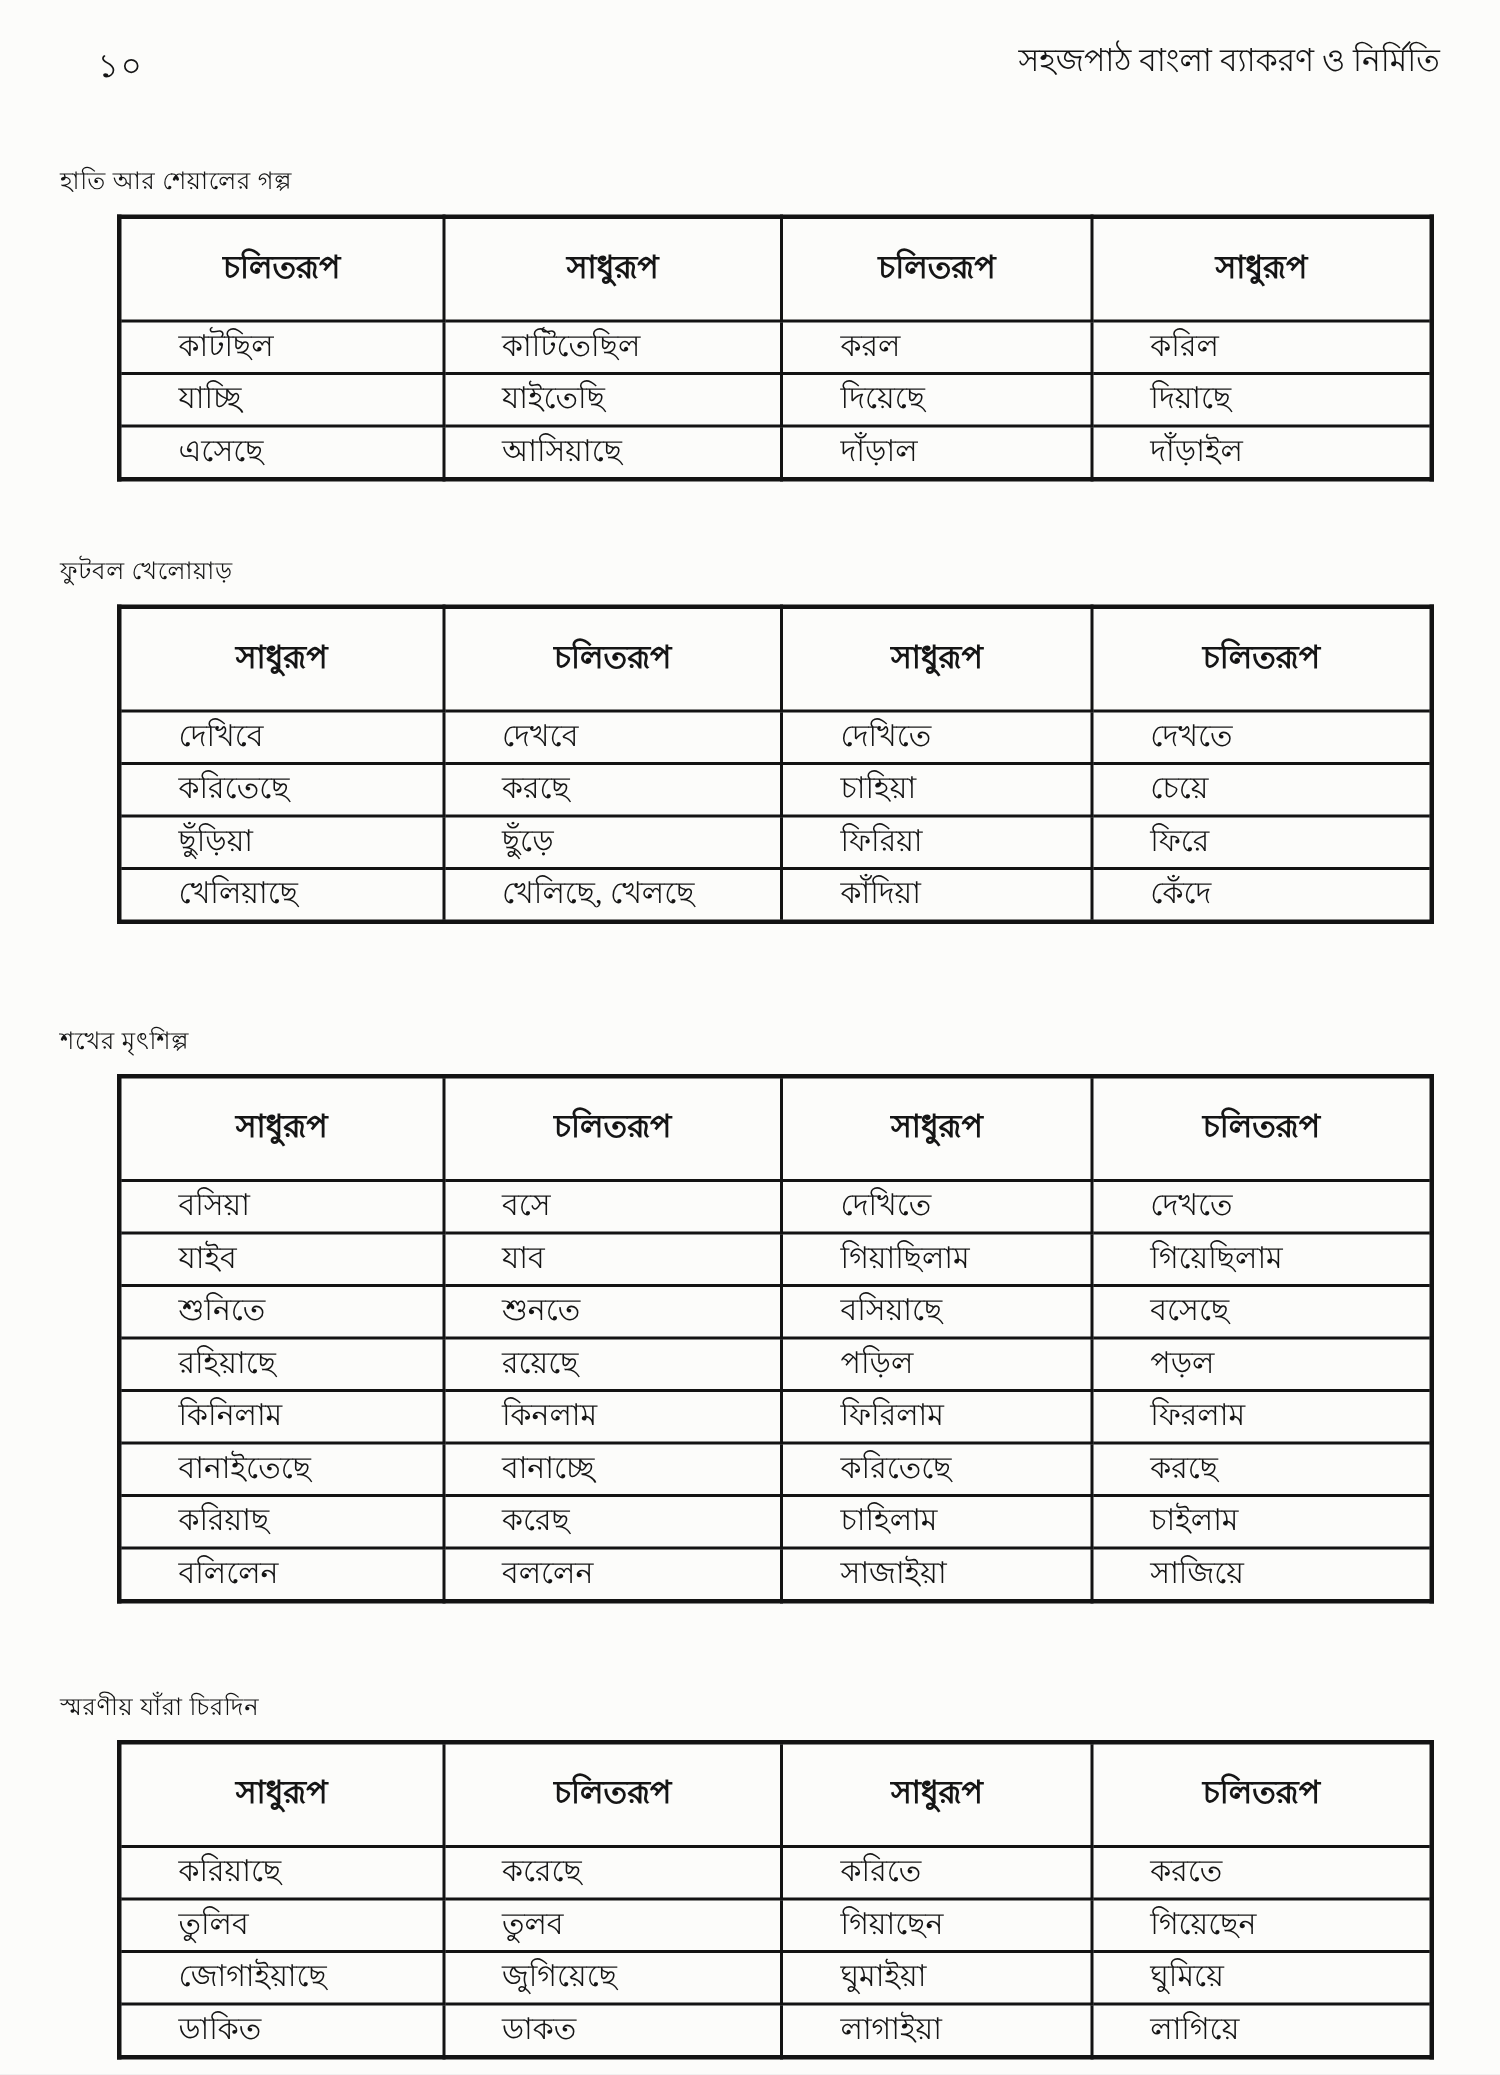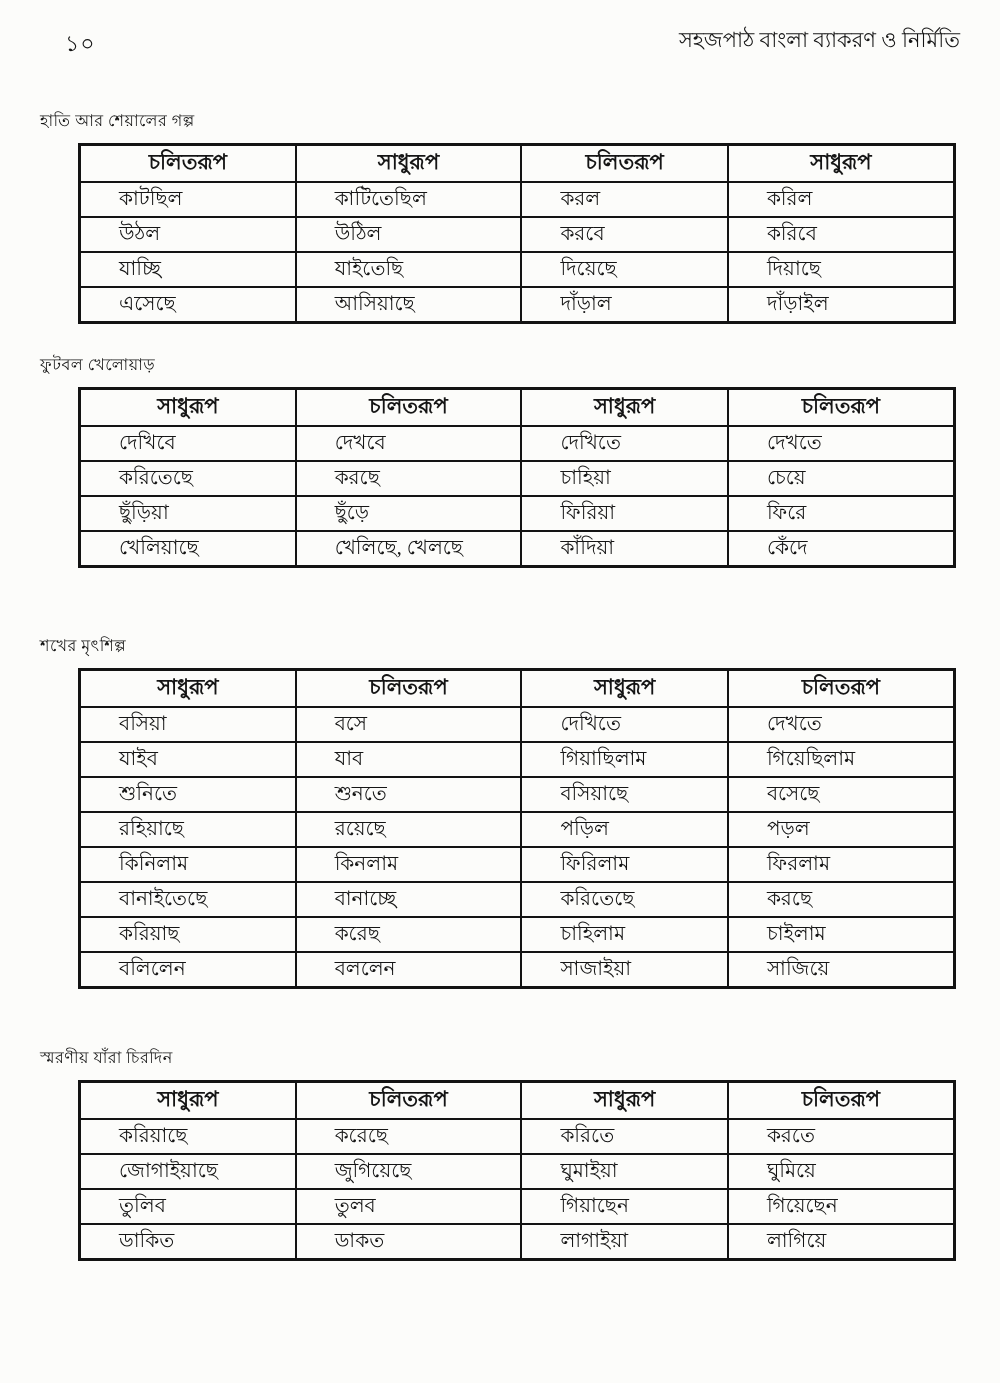--- a/index.html
+++ b/index.html
@@ -33,21 +33,21 @@
   .running-title {
     position: absolute;
     left: 0;
     right: 0;
     top: 0;
     text-align: right;
     font-size: 21px;
   }
   .table-section { margin: 0; }
   .table-section.s1 { margin-top: 54px; }
-  .table-section.s2 { margin-top: 28px; }
+  .table-section.s2 { margin-top: 47px; }
   .table-section.s3 { margin-top: 65px; }
   .table-section.s4 { margin-top: 56px; }
   .table-title {
     margin: 0 0 8px 0;
     font-size: 16px;
     font-weight: normal;
     letter-spacing: 0.5px;
   }
   table.conversion-table {
     width: 878px;
@@ -61,21 +61,21 @@
     border: 2px solid #131313;
     box-sizing: border-box;
     overflow: hidden;
     white-space: nowrap;
   }
   table.conversion-table th {
     height: 36px;
     font-size: 21px;
     font-weight: bold;
     text-align: center;
-    padding: 0 4px;
+    padding: 16px 4px;
   }
   table.conversion-table td {
     height: 34px;
     font-size: 20px;
     font-weight: normal;
     text-align: left;
     padding: 0 4px 0 38px;
   }
   table.conversion-table th:nth-child(1), table.conversion-table td:nth-child(1) { width: 24.7%; }
   table.conversion-table th:nth-child(2), table.conversion-table td:nth-child(2) { width: 25.8%; }
@@ -103,26 +103,20 @@
             </tr>
           </thead>
           <tbody>
             <tr>
               <td>কাটছিল</td>
               <td>কাটিতেছিল</td>
               <td>করল</td>
               <td>করিল</td>
             </tr>
             <tr>
-              <td>উঠল</td>
-              <td>উঠিল</td>
-              <td>করবে</td>
-              <td>করিবে</td>
-            </tr>
-            <tr>
               <td>যাচ্ছি</td>
               <td>যাইতেছি</td>
               <td>দিয়েছে</td>
               <td>দিয়াছে</td>
             </tr>
             <tr>
               <td>এসেছে</td>
               <td>আসিয়াছে</td>
               <td>দাঁড়াল</td>
               <td>দাঁড়াইল</td>
@@ -244,32 +238,32 @@
             </tr>
           </thead>
           <tbody>
             <tr>
               <td>করিয়াছে</td>
               <td>করেছে</td>
               <td>করিতে</td>
               <td>করতে</td>
             </tr>
             <tr>
+              <td>তুলিব</td>
+              <td>তুলব</td>
+              <td>গিয়াছেন</td>
+              <td>গিয়েছেন</td>
+            </tr>
+            <tr>
               <td>জোগাইয়াছে</td>
               <td>জুগিয়েছে</td>
               <td>ঘুমাইয়া</td>
               <td>ঘুমিয়ে</td>
             </tr>
             <tr>
-              <td>তুলিব</td>
-              <td>তুলব</td>
-              <td>গিয়াছেন</td>
-              <td>গিয়েছেন</td>
-            </tr>
-            <tr>
               <td>ডাকিত</td>
               <td>ডাকত</td>
               <td>লাগাইয়া</td>
               <td>লাগিয়ে</td>
             </tr>
           </tbody>
         </table>
       </section>
     </div>
 </div>

